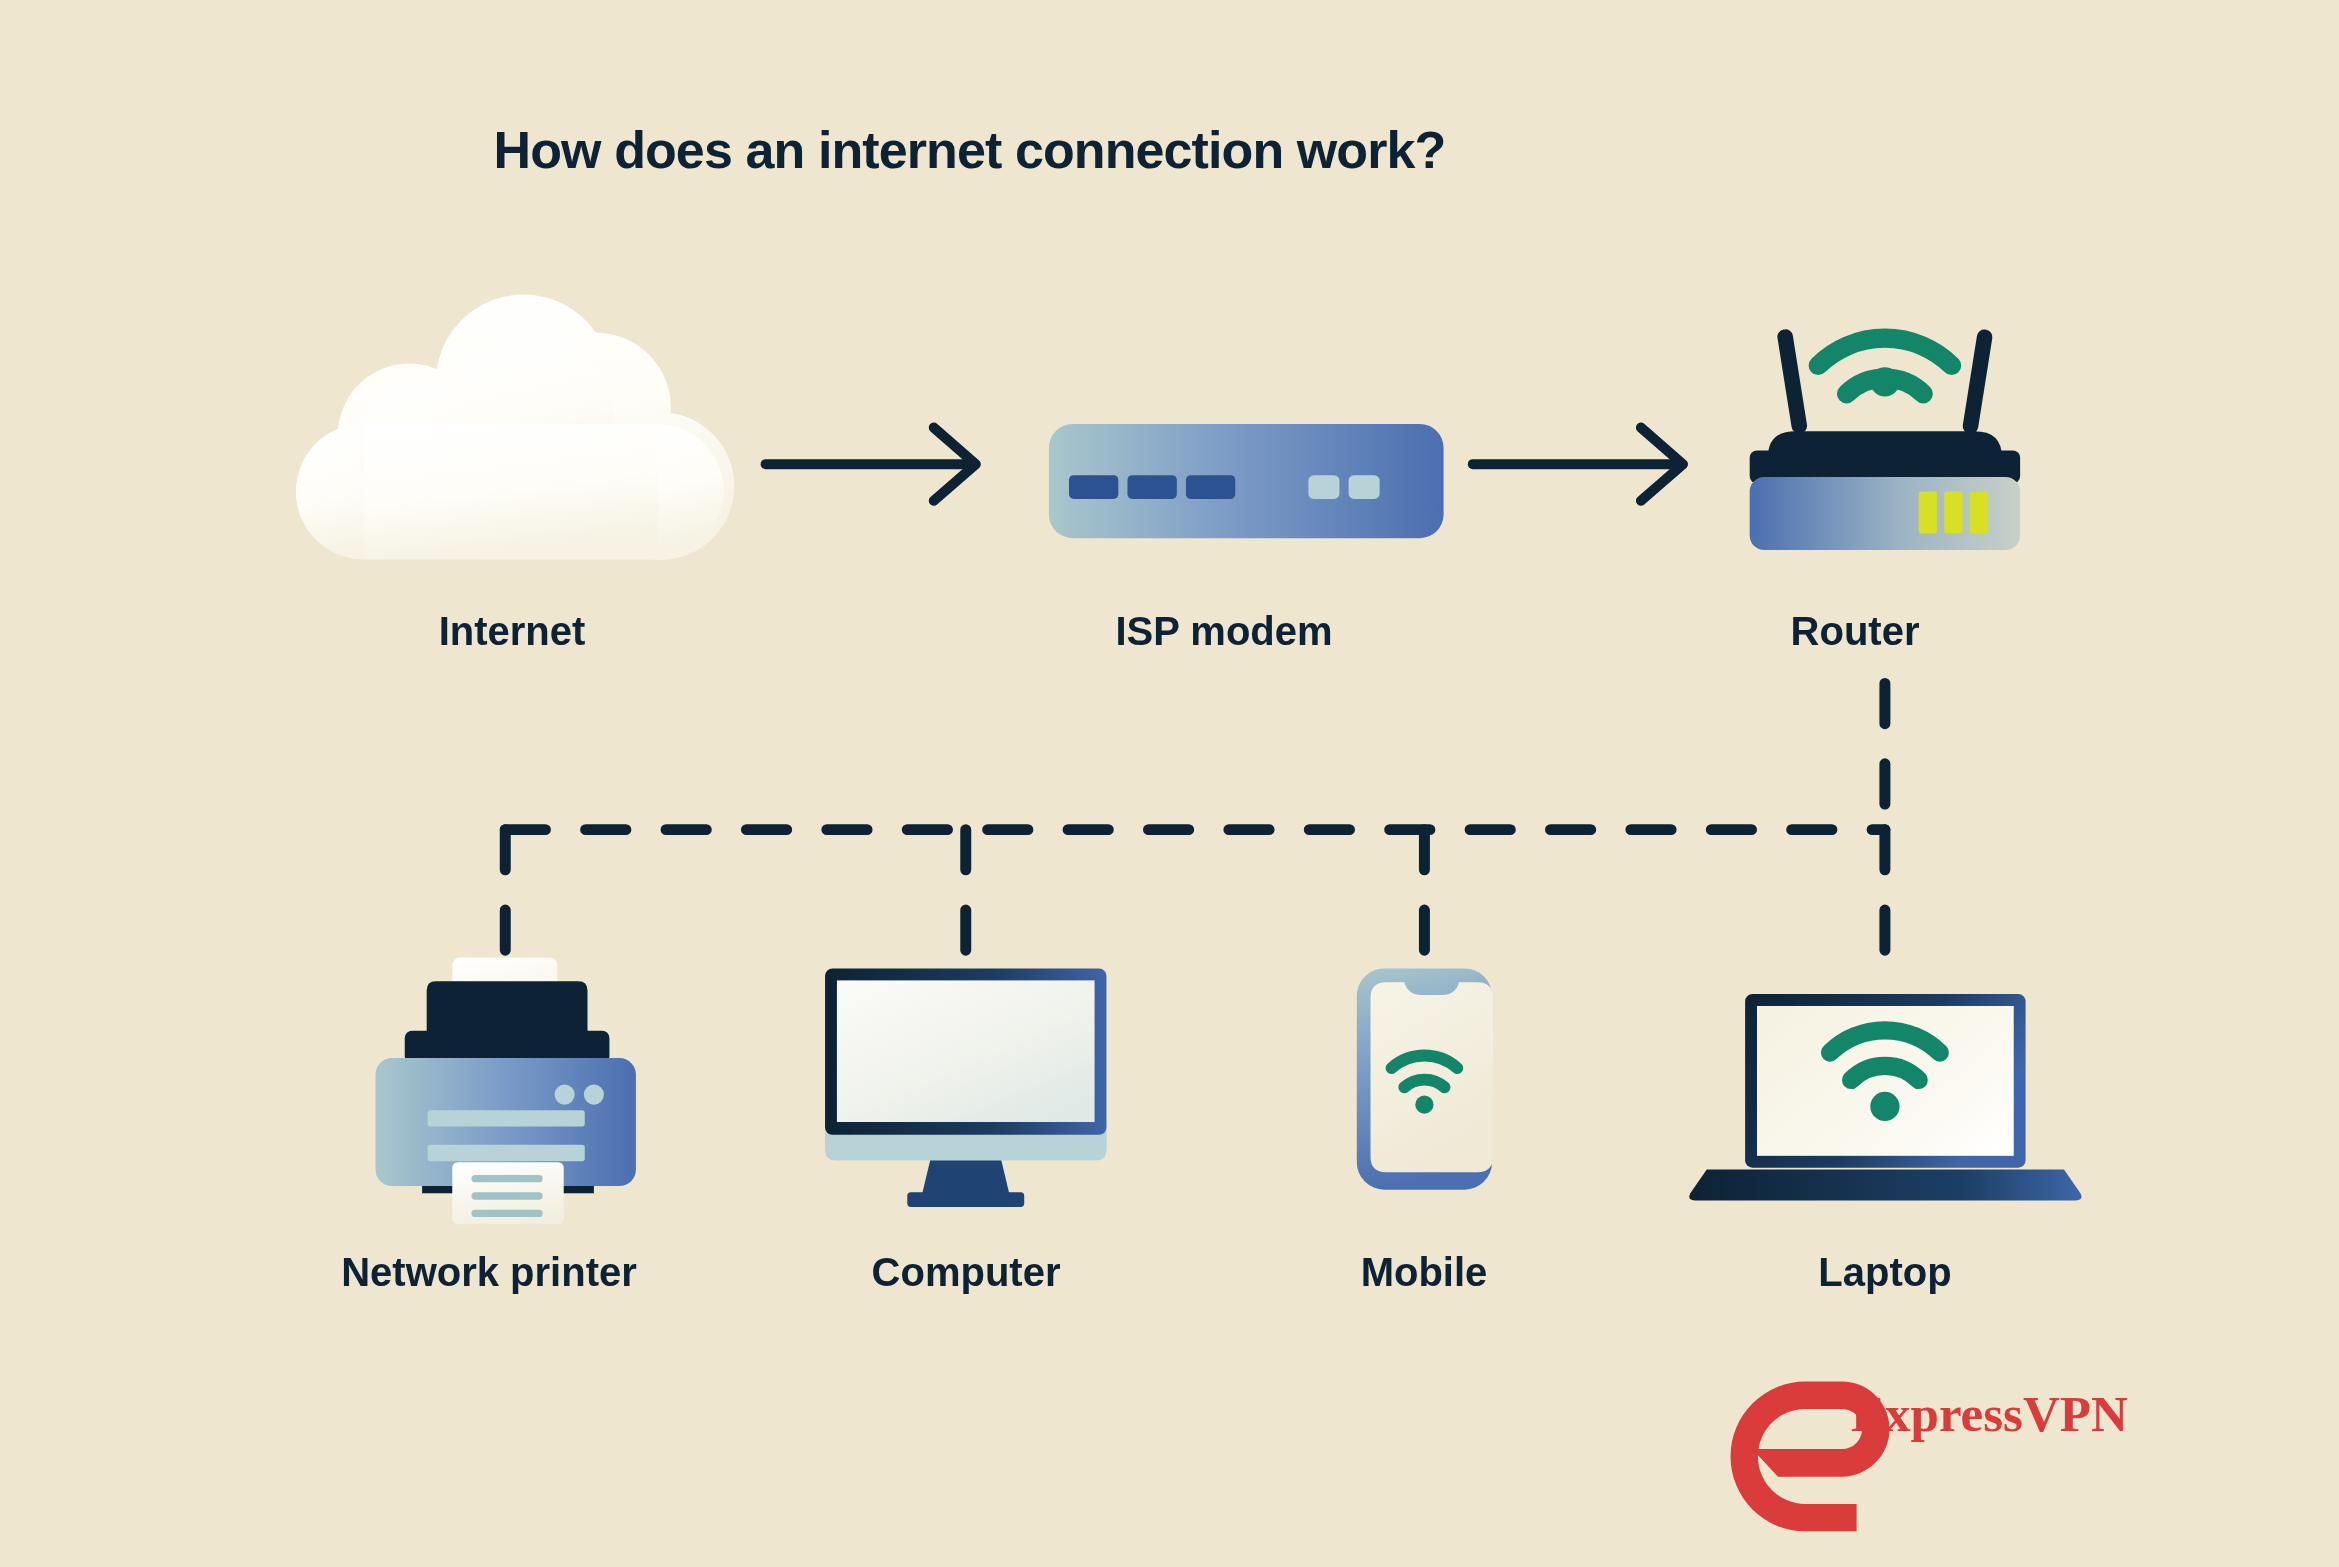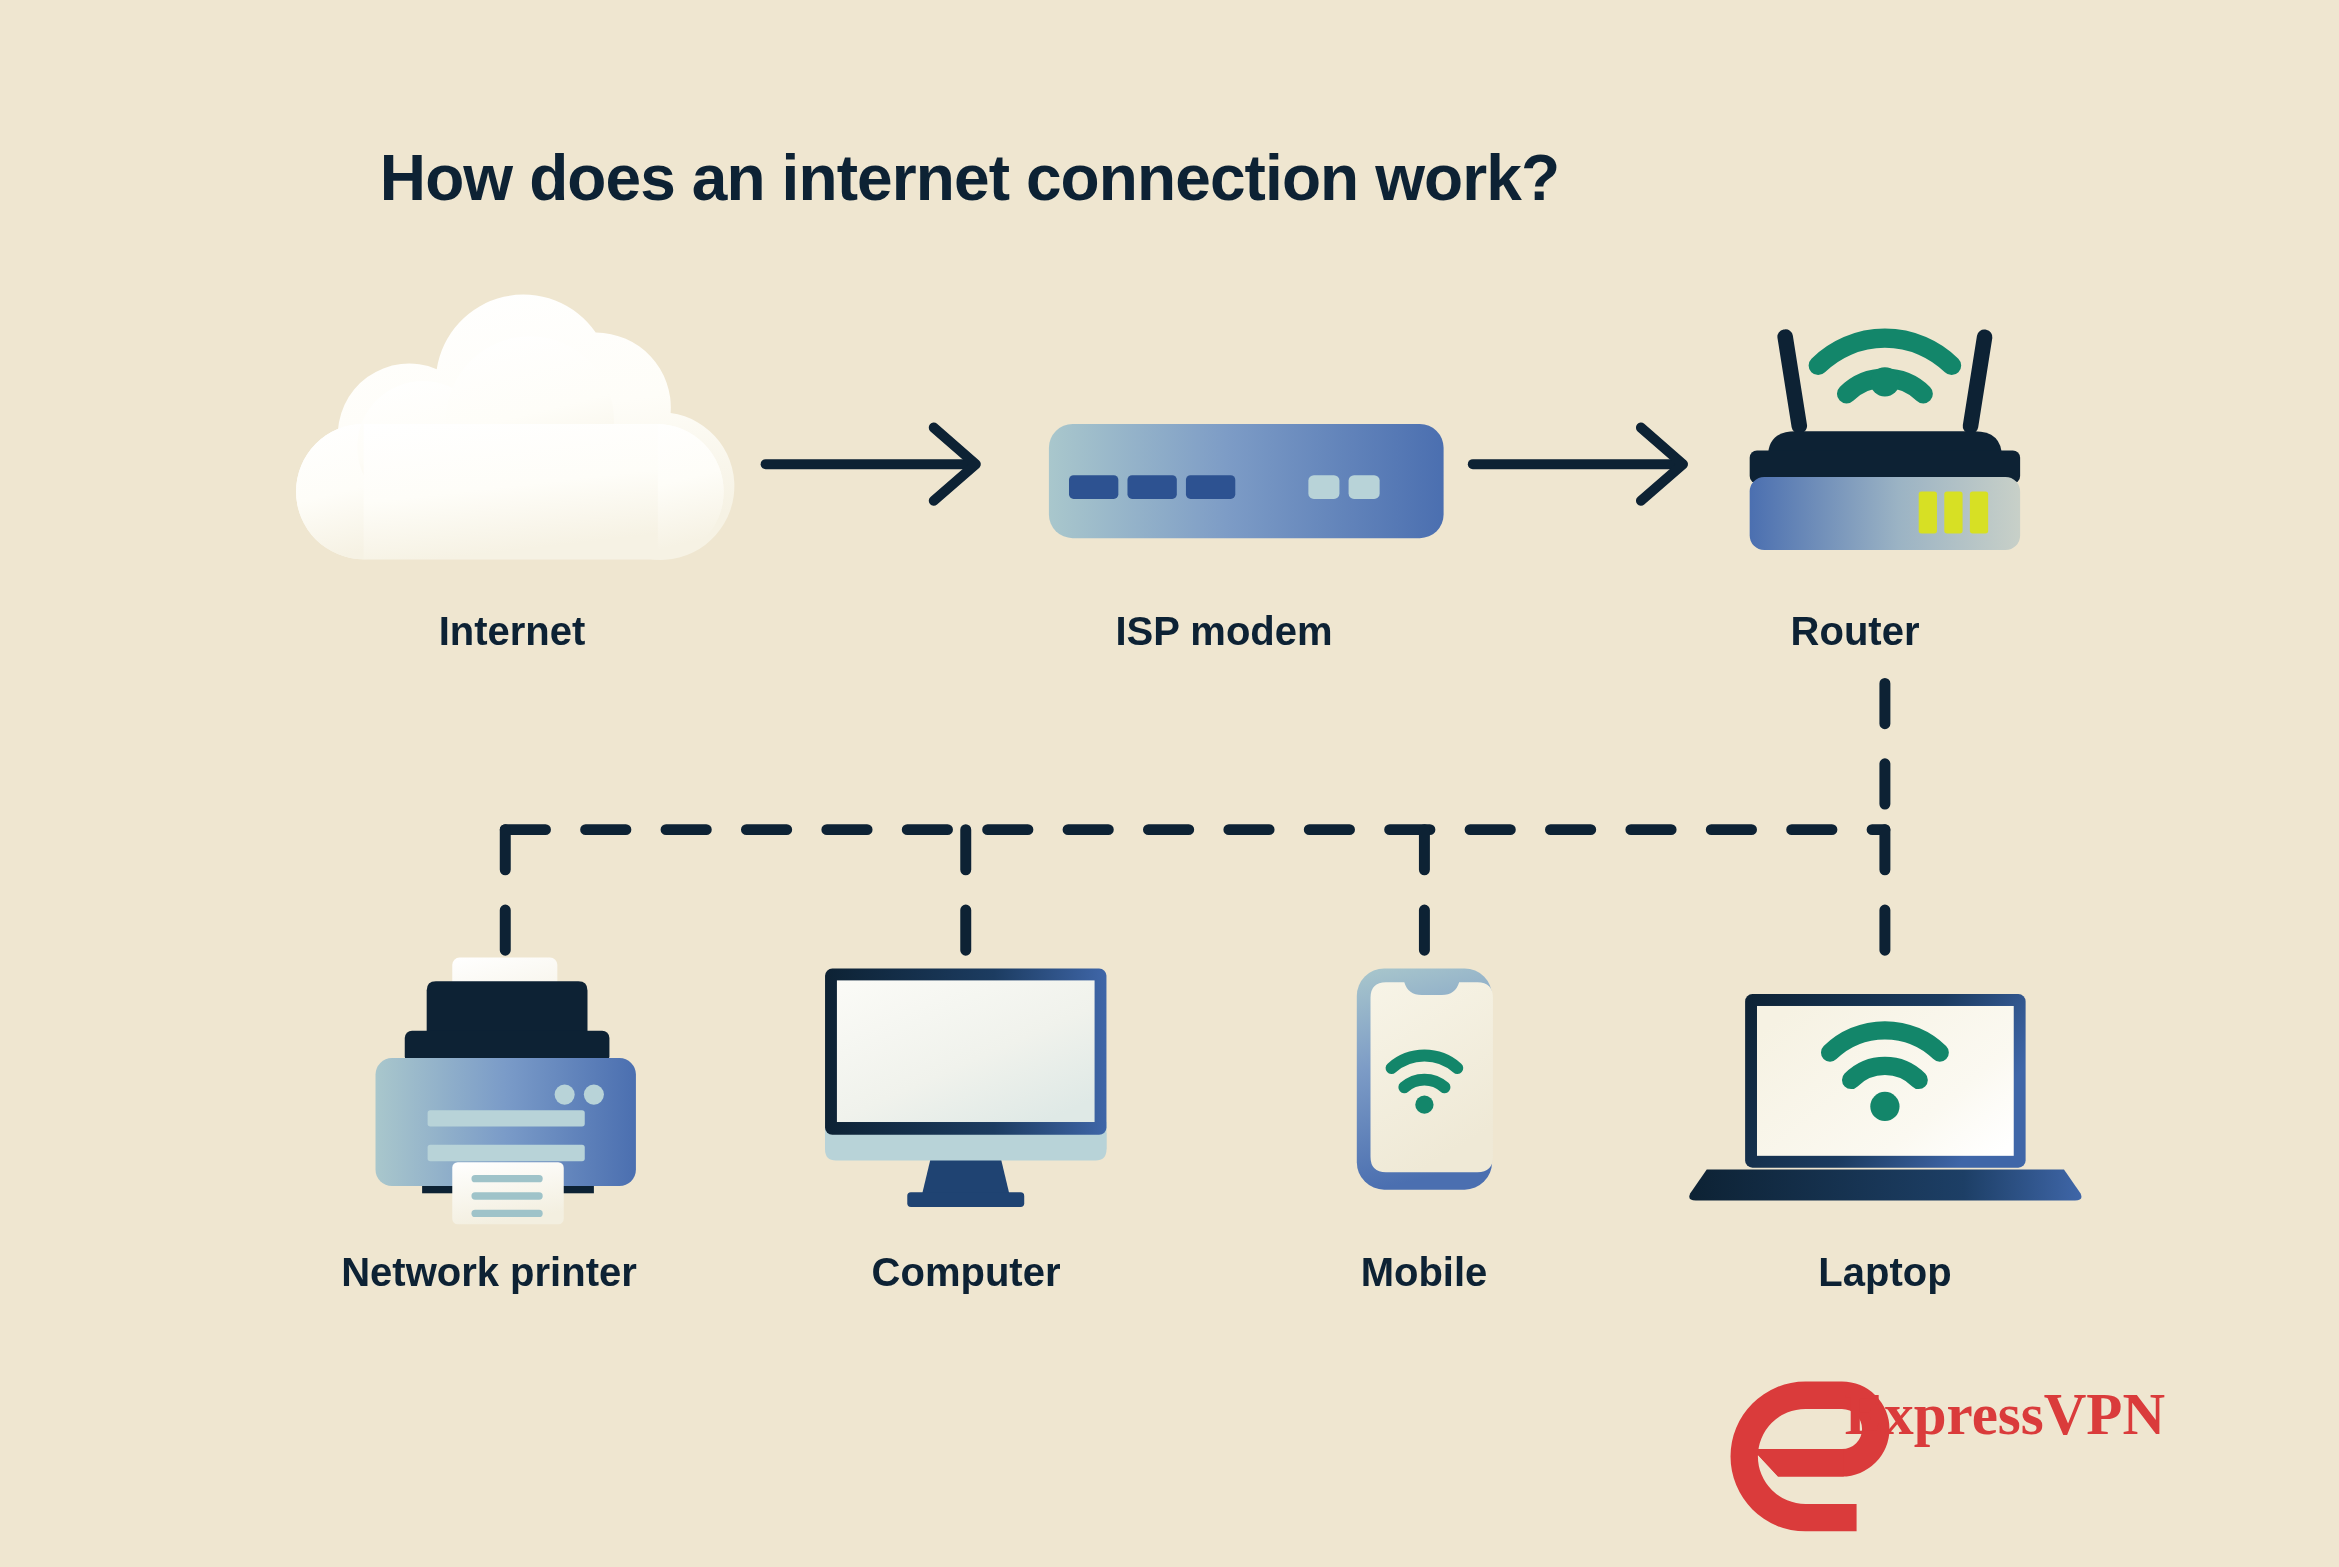--- a/index.html
+++ b/index.html
@@ -10,48 +10,47 @@
     overflow:hidden;
     position:relative;
   }
   #stage{position:absolute;inset:0;width:2339px;height:1567px;}
   .svgroot{position:absolute;top:0;left:0;width:2339px;height:1567px;}
 
   .title{
     position:absolute;
     top:123px; left:0; width:1939px;
     text-align:center;
-    font-size:64px;
+    font-size:52px;
     font-weight:700;
     color:#0d2234;
     letter-spacing:-0.9px;
     line-height:1.05;
     white-space:nowrap;
-    margin-top:22px;
   }
 
   .node-label{
     position:absolute;
     text-align:center;
     font-size:40px;
     font-weight:700;
     color:#0d2234;
     white-space:nowrap;
     transform:translateX(-50%);
   }
 
   .brand{
     position:absolute;
     left:1736px; top:1359px;
     width:429px; height:110px;
     display:flex; align-items:center; gap:24px;
   }
   .brand-word{
     font-family:"Liberation Serif", serif;
-    font-size:59px;
+    font-size:51px;
     font-weight:700;
     color:#da3b3b;
     letter-spacing:0px;
     line-height:1;
     white-space:nowrap;
   }
 </style>
 </head>
 <body>
 

